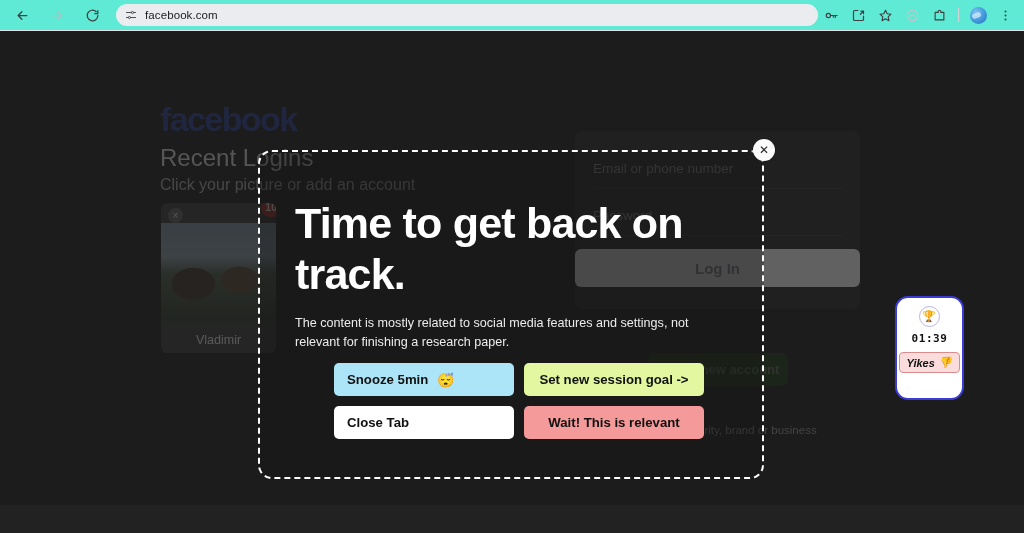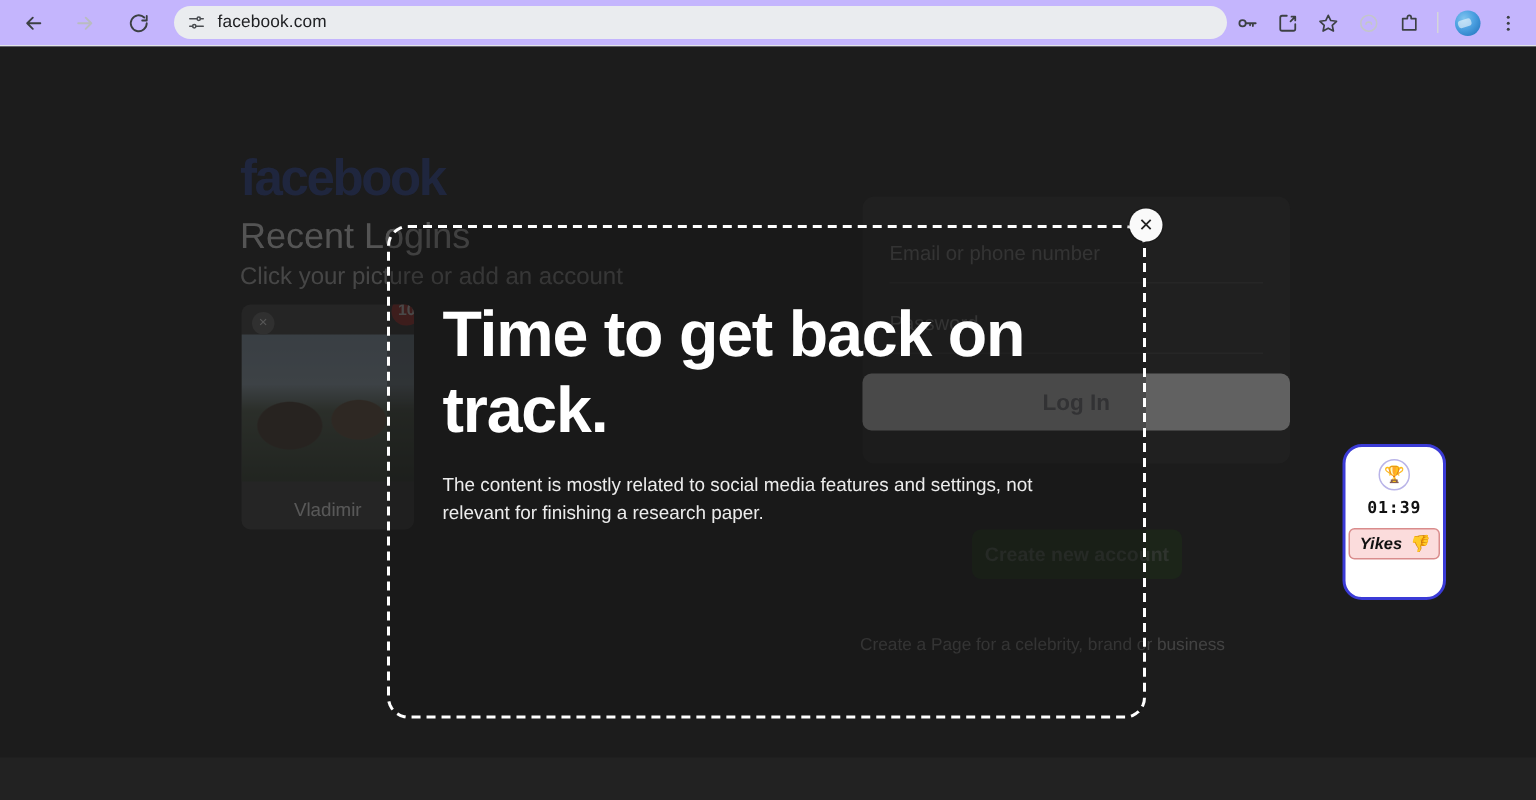--- a/index.html
+++ b/index.html
@@ -7,21 +7,21 @@
     width: 1024px; height: 533px;
     overflow: hidden;
     font-family: "Liberation Sans", sans-serif;
     background: #1e1e1e;
   }
 
   
   #browser-chrome {
     position: absolute; left: 0; top: 0;
     width: 1024px; height: 31px;
-    background: #c4b5fd;
+    background: #5eead4;
     display: flex; align-items: center;
     border-bottom: 1px solid #e2e4e8;
   }
   .nav-btn {
     width: 28px; height: 28px;
     display: flex; align-items: center; justify-content: center;
     color: #3c4043;
     border-radius: 50%;
     flex: none;
   }
@@ -356,20 +356,39 @@
   </div>
 
   <div id="focus-modal">
 
     <div id="modal-close">✕</div>
 
     <div id="modal-body">The content is mostly related to social media features and settings, not relevant for finishing a research paper.</div>
 
     <div id="modal-headline">Time to get back on track.</div>
 
+    <div id="modal-actions">
+
+      <div class="action-btn" style="background: rgb(172, 229, 247);">
+        <span>Snooze 5min</span>
+        <span class="emoji">😴</span>
+      </div>
+
+      <div class="action-btn center" style="background: rgb(226, 247, 160);">
+        <span>Set new session goal -&gt;</span>
+      </div>
+
+      <div class="action-btn" style="background: rgb(255, 255, 255);">
+        <span>Close Tab</span>
+      </div>
+
+      <div class="action-btn center" style="background: rgb(244, 154, 154);">
+        <span>Wait! This is relevant</span>
+      </div>
+    </div>
   </div>
 
   <div id="timer-widget">
     <div id="timer-trophy">🏆</div>
     <div id="timer-value">01:39</div>
     <div id="timer-yikes">
       <span>Yikes</span>
       <span>👎</span>
     </div>
   </div>

